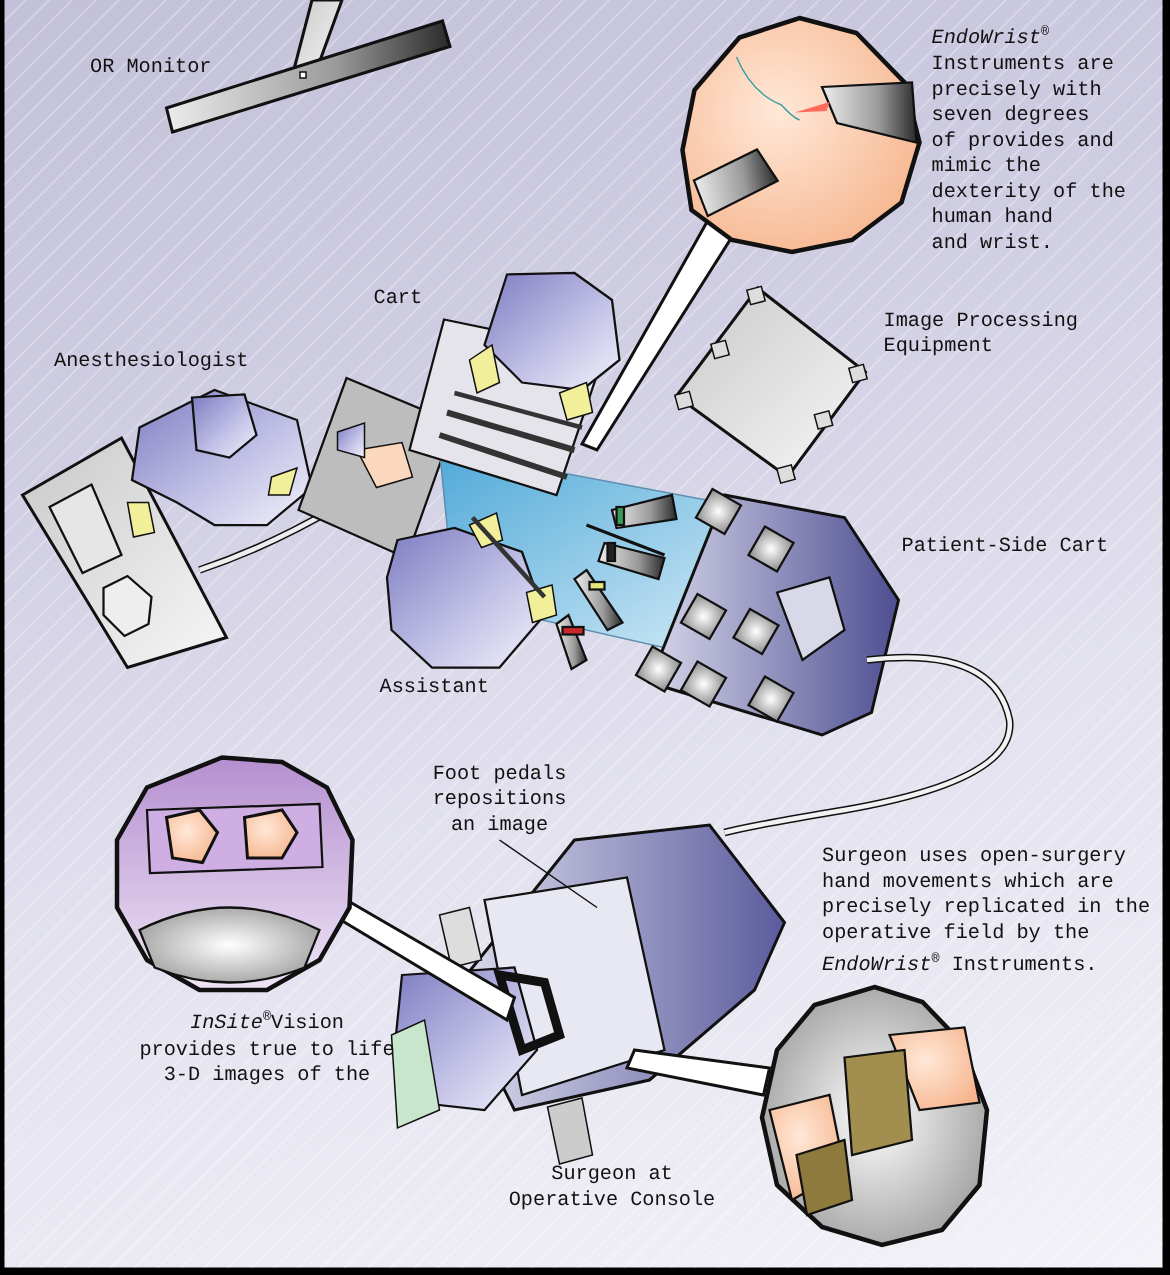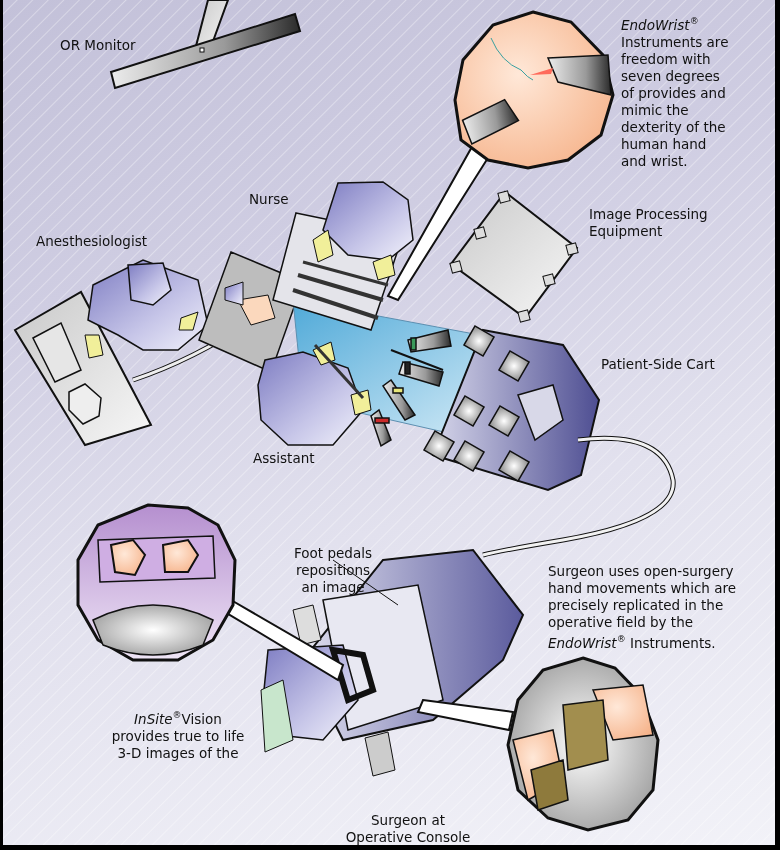--- a/index.html
+++ b/index.html
@@ -12,22 +12,23 @@
       position: absolute; left: 3px; top: 0; width: 772px; height: 845px;
       background:
         repeating-linear-gradient(135deg, rgba(255,255,255,0.0) 0px, rgba(255,255,255,0.0) 9px, rgba(255,255,255,0.35) 10px, rgba(255,255,255,0.0) 11px),
         linear-gradient(165deg, #c3c1d9 0%, #cfcde2 30%, #e2e1ee 60%, #f2f2f8 100%);
       overflow: hidden;
     }
     svg#art { position: absolute; left: 0; top: 0; }
     .label {
       position: absolute; color: #111; font-size: 13.5px; line-height: 17px;
       white-space: nowrap;
+      font-family: Liberation Mono, monospace;
     }
-    .label.center { text-align: center; margin-top: 37px; }
+    .label.center { text-align: center; }
     .label i { font-style: italic; }
     .reg { font-size: 9px; vertical-align: super; }
   </style>
 </head>
 <body>
 
 <div id="canvas">
   <svg id="art" width="772" height="845" viewBox="0 0 772 845">
     <defs>
       <linearGradient id="gMetal" x1="0" y1="0" x2="1" y2="0">
@@ -189,42 +190,42 @@
       <polygon points="510,740 550,730 560,780 525,800" fill="url(#gSkin)" stroke="#111" stroke-width="1.5"></polygon>
       <polygon points="590,690 640,685 650,735 610,740" fill="url(#gSkin)" stroke="#111" stroke-width="1.5"></polygon>
       <polygon points="560,705 600,700 605,760 565,770" fill="#a28e4e" stroke="#111" stroke-width="1.5"></polygon>
       <polygon points="528,770 560,760 565,800 535,810" fill="#8e7a3c" stroke="#111" stroke-width="1.5"></polygon>
     </g>
 
     <line x1="330" y1="560" x2="395" y2="605" stroke="#111" stroke-width="1"></line>
   </svg>
 
   <div class="label" style="left:57px;top:37px;text-align:center;">OR Monitor</div>
-  <div class="label" style="left:246px;top:191px;">Nurse</div>
+  <div class="label" style="left:246px;top:191px;">Cart</div>
   <div class="label" style="left:33px;top:233px;">Anesthesiologist</div>
   <div class="label" style="left:250px;top:450px;">Assistant</div>
   <div class="label" style="left:586px;top:206px;">
     <div>Image Processing</div>
     <div>Equipment</div>
   </div>
   <div class="label" style="left:598px;top:356px;">Patient-Side Cart</div>
   <div class="label center" style="left:275px;top:508px;width:110px;">
     <div>Foot pedals</div>
     <div>repositions</div>
     <div>an image</div>
   </div>
   <div class="label center" style="left:330px;top:775px;width:150px;">
     <div>Surgeon at</div>
     <div>Operative Console</div>
   </div>
 
   <div class="label" style="left:618px;top:13px;">
     <div><i>EndoWrist</i><span class="reg">®</span></div>
     <div>Instruments are</div>
-    <div>freedom with</div>
+    <div>precisely with</div>
     <div>seven degrees</div>
     <div>of provides and</div>
     <div>mimic the</div>
     <div>dexterity of the</div>
     <div>human hand</div>
     <div>and wrist.</div>
   </div>
 
   <div class="label" style="left:545px;top:563px;">
     <div>Surgeon uses open-surgery</div>

